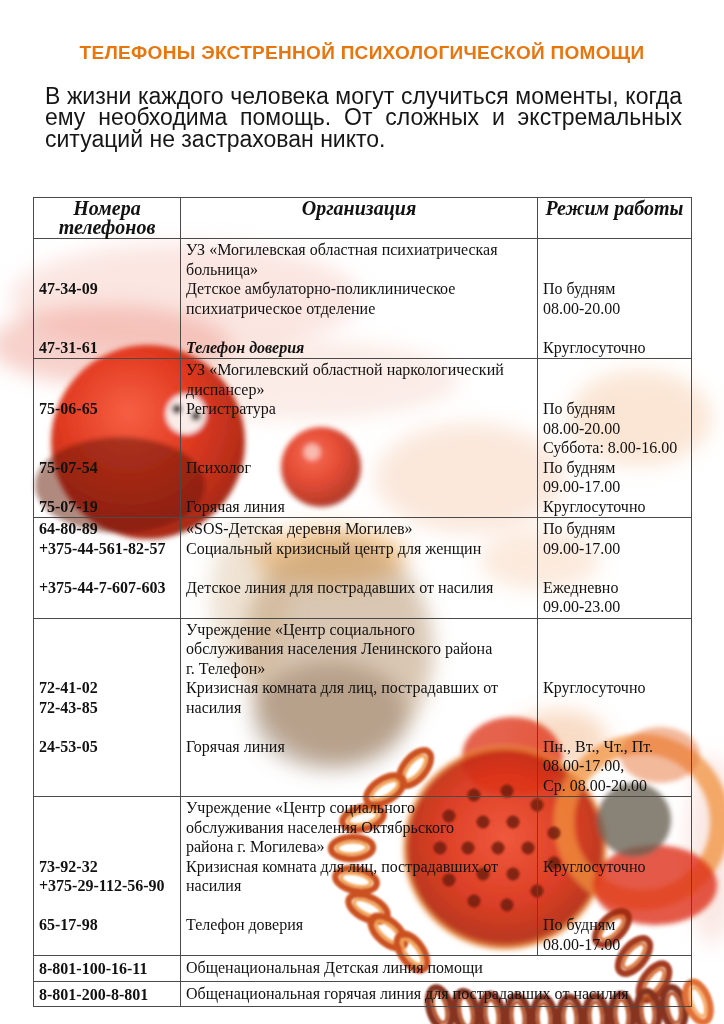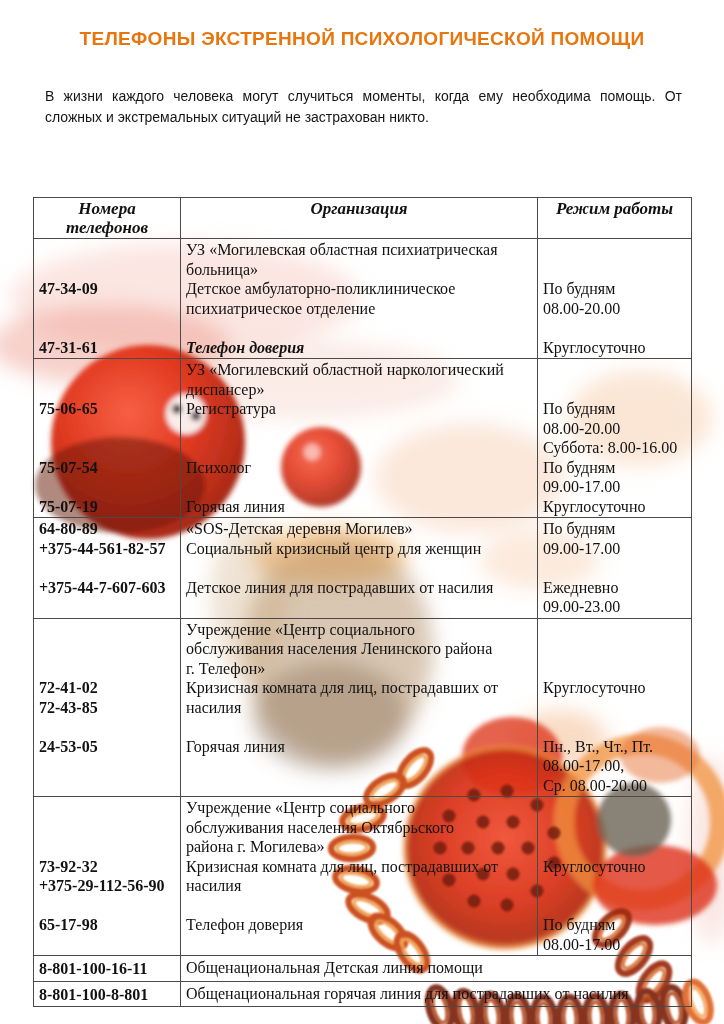--- a/index.html
+++ b/index.html
@@ -1,30 +1,30 @@
 <!DOCTYPE html>
 <html lang="ru"><head>
 <meta charset="utf-8">
 <style>
   html,body{margin:0;padding:0;background:#ffffff;}
   .page{position:relative;width:724px;height:1024px;background:#fff;overflow:hidden;
         font-family:"Liberation Serif","DejaVu Serif",serif;color:#141414;}
   .wm{position:absolute;left:0;top:0;width:724px;height:1024px;}
-  .title{position:absolute;top:28px;left:0;width:100%;text-align:center;
+  .title{position:absolute;top:42px;left:0;width:100%;text-align:center;
          font-family:"Liberation Sans","DejaVu Sans",sans-serif;font-weight:bold;
          font-size:19px;letter-spacing:.3px;}
   .intro{position:absolute;left:45px;top:86px;width:637px;
          font-family:"Liberation Sans","DejaVu Sans",sans-serif;
-         font-size:14px;line-height:21.4px;text-align:justify;color:#161616;}
+         font-size:23px;line-height:21.4px;text-align:justify;color:#161616;}
   .intro p{margin:0;}
   .intro .em{font-style:italic;}
   table.phones{position:absolute;left:33px;top:197px;width:658px;border-collapse:collapse;
          table-layout:fixed;font-size:16px;color:#121212;background:transparent;}
   table.phones td{border:1px solid #4a4a4a;vertical-align:top;padding:1px 5px;background:transparent;}
-  thead td{font-size:17px;font-weight:bold;font-style:italic;text-align:center;
+  thead td{font-size:20px;font-weight:bold;font-style:italic;text-align:center;
            vertical-align:middle;line-height:19px;padding:1px 2px;}
   .ln{line-height:19.5px;white-space:nowrap;overflow:visible;}
   .ph{font-weight:bold;}
   .bi{font-weight:bold;font-style:italic;}
   tr.compact td{padding:2px 5px;}
   tr.compact .ph{padding-top:1px;}
 </style>
 </head>
 <body>
 
@@ -375,21 +375,21 @@
         <tr class="compact">
           <td>
             <div class="ln ph">8-801-100-16-11</div>
           </td>
           <td colspan="2">
             <div class="ln org">Общенациональная Детская линия помощи</div>
           </td>
         </tr>
         <tr class="compact">
           <td>
-            <div class="ln ph">8-801-100-8-801</div>
+            <div class="ln ph">8-801-200-8-801</div>
           </td>
           <td colspan="2">
             <div class="ln org">Общенациональная горячая линия для пострадавших от насилия</div>
           </td>
         </tr>
       </tbody>
   </table>
 
 </div>
 

